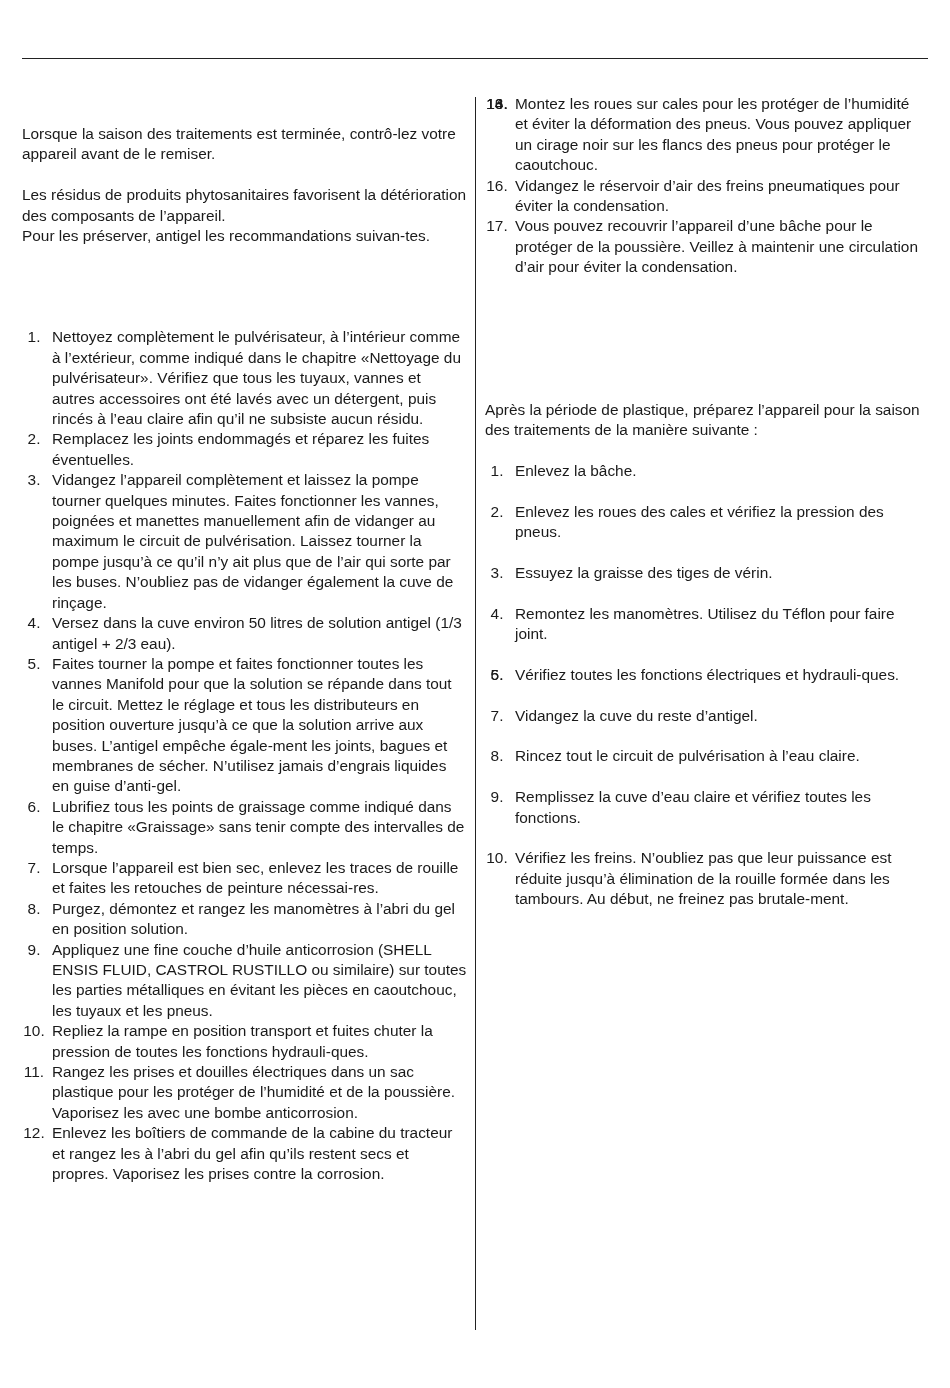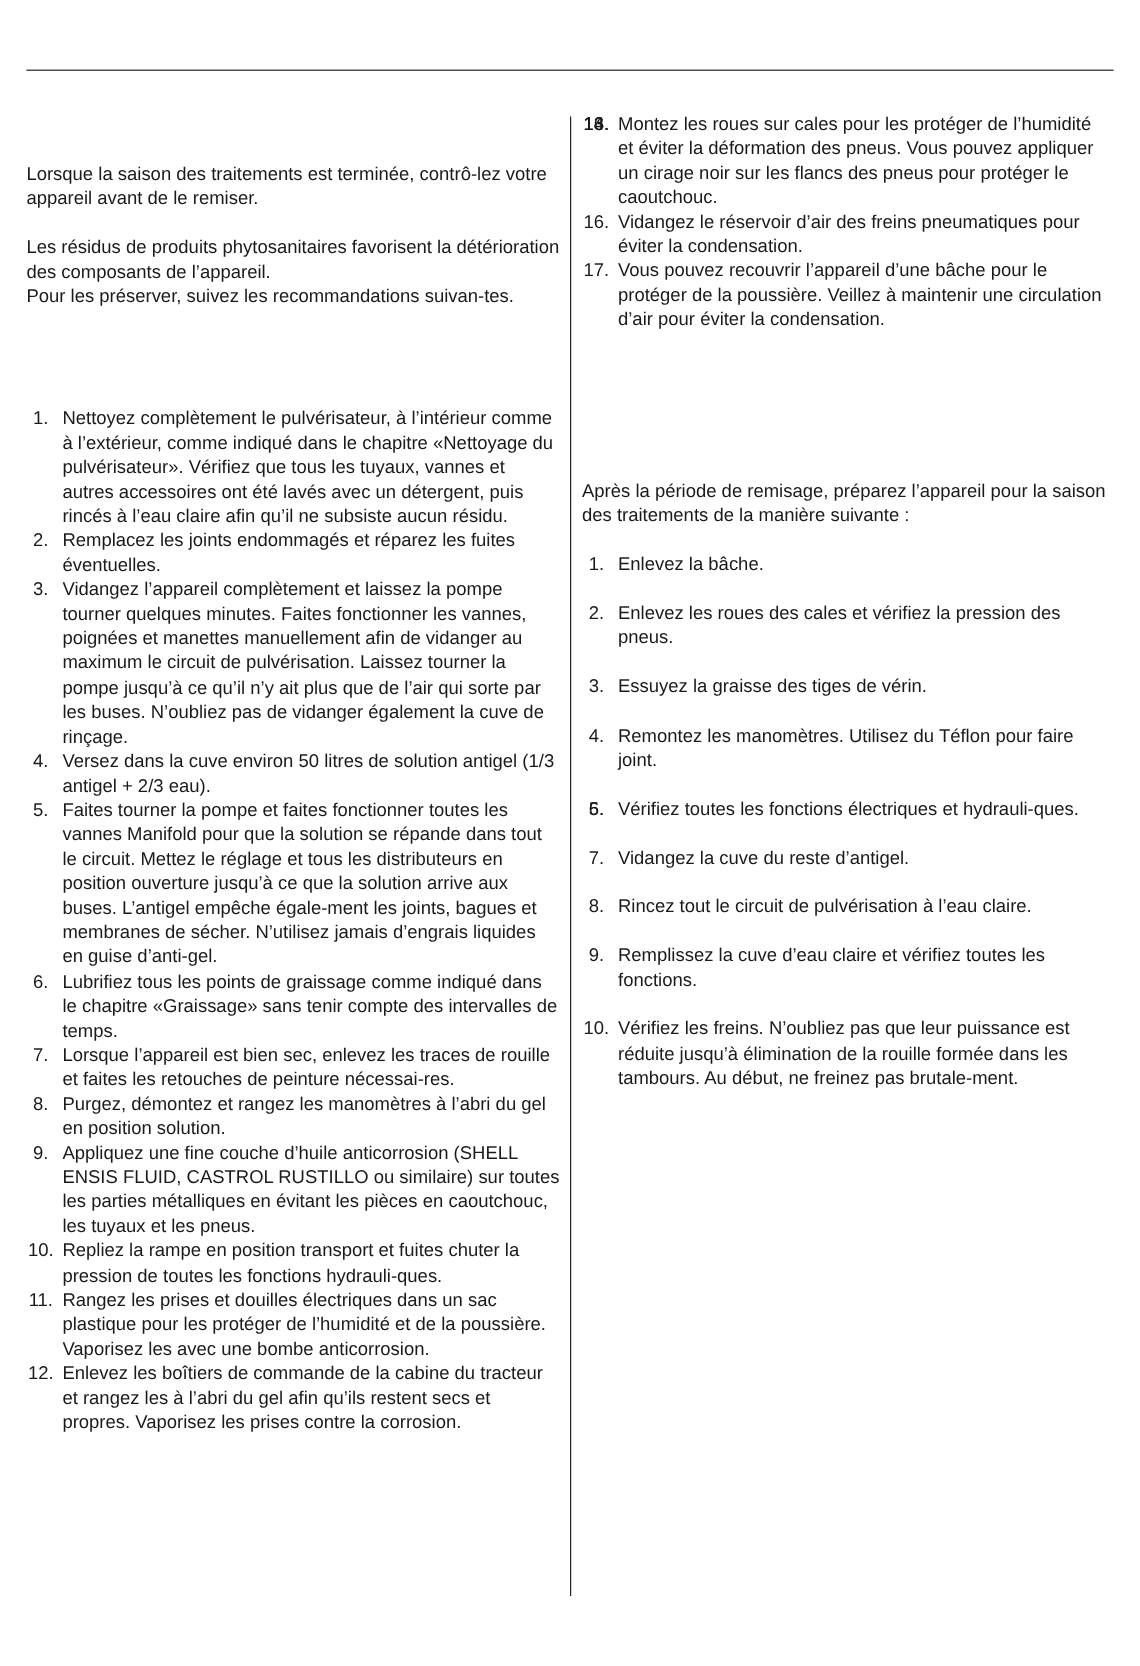--- a/index.html
+++ b/index.html
@@ -12,21 +12,21 @@
     }
     .top-rule {
       position: absolute; left: 22px; top: 58px; width: 906px; height: 0;
       border-top: 1.2px solid #222;
     }
     .col-divider {
       position: absolute; left: 475px; top: 97px; width: 0; height: 1233px;
       border-left: 1.2px solid #222;
     }
     .col { position: absolute; }
-    .col-left { left: 22px; top: 136px; width: 445px; }
+    .col-left { left: 22px; top: 124px; width: 445px; }
     .col-right { left: 485px; top: 94px; width: 440px; }
     p { margin: 0; }
     .gap { height: 20.4px; }
     ol { list-style: none; margin: 0; padding: 0; }
     ol li { position: relative; padding-left: 30px; }
     ol li .num {
       position: absolute; left: 0; width: 24px; text-align: center;
     }
     .left-list { margin-top: 0; }
     .right-list2 li { margin-bottom: 20.4px; }
@@ -36,21 +36,21 @@
 </head>
 <body>
 
 <div class="top-rule"></div>
 <div class="col-divider"></div>
 
 <div class="col col-left">
   <p>Lorsque la saison des traitements est terminée, contrô-lez votre appareil avant de le remiser.</p>
   <div class="gap"></div>
   <p>Les résidus de produits phytosanitaires favorisent la détérioration des composants de l’appareil.</p>
-  <p>Pour les préserver, suivez les recommandations suivan-tes.</p>
+  <p>Pour les préserver, antigel les recommandations suivan-tes.</p>
   <div style="height:81px"></div>
   <ol class="left-list">
     <li><span class="num">1.</span><span>Nettoyez complètement le pulvérisateur, à l’intérieur comme à l’extérieur, comme indiqué dans le chapitre «Nettoyage du pulvérisateur». Vérifiez que tous les tuyaux, vannes et autres accessoires ont été lavés avec un détergent, puis rincés à l’eau claire afin qu’il ne subsiste aucun résidu.</span></li>
     <li><span class="num">2.</span><span>Remplacez les joints endommagés et réparez les fuites éventuelles.</span></li>
     <li><span class="num">3.</span><span>Vidangez l’appareil complètement et laissez la pompe tourner quelques minutes. Faites fonctionner les vannes, poignées et manettes manuellement afin de vidanger au maximum le circuit de pulvérisation. Laissez tourner la pompe jusqu’à ce qu’il n’y ait plus que de l’air qui sorte par les buses. N’oubliez pas de vidanger également la cuve de rinçage.</span></li>
     <li><span class="num">4.</span><span>Versez dans la cuve environ 50 litres de solution antigel (1/3 antigel + 2/3 eau).</span></li>
     <li><span class="num">5.</span><span>Faites tourner la pompe et faites fonctionner toutes les vannes Manifold pour que la solution se répande dans tout le circuit. Mettez le réglage et tous les distributeurs en position ouverture jusqu’à ce que la solution arrive aux buses. L’antigel empêche égale-ment les joints, bagues et membranes de sécher. N’utilisez jamais d’engrais liquides en guise d’anti-gel.</span></li>
     <li><span class="num">6.</span><span>Lubrifiez tous les points de graissage comme indiqué dans le chapitre «Graissage» sans tenir compte des intervalles de temps.</span></li>
     <li><span class="num">7.</span><span>Lorsque l’appareil est bien sec, enlevez les traces de rouille et faites les retouches de peinture nécessai-res.</span></li>
     <li><span class="num">8.</span><span>Purgez, démontez et rangez les manomètres à l’abri du gel en position solution.</span></li>
@@ -63,21 +63,21 @@
 
 <div class="col col-right">
   <ol>
     <li><span class="num">13.</span></li>
     <li><span class="num">14.</span></li>
     <li><span class="num">16.</span><span>Montez les roues sur cales pour les protéger de l’humidité et éviter la déformation des pneus. Vous pouvez appliquer un cirage noir sur les flancs des pneus pour protéger le caoutchouc.</span></li>
     <li><span class="num">16.</span><span>Vidangez le réservoir d’air des freins pneumatiques pour éviter la condensation.</span></li>
     <li><span class="num">17.</span><span>Vous pouvez recouvrir l’appareil d’une bâche pour le protéger de la poussière. Veillez à maintenir une circulation d’air pour éviter la condensation.</span></li>
   </ol>
   <div style="height:122px"></div>
-  <p>Après la période de remisage, préparez l’appareil pour la saison des traitements de la manière suivante :</p>
+  <p>Après la période de plastique, préparez l’appareil pour la saison des traitements de la manière suivante :</p>
   <div class="gap"></div>
   <ol class="right-list2">
     <li><span class="num">1.</span><span>Enlevez la bâche.</span></li>
     <li><span class="num">2.</span><span>Enlevez les roues des cales et vérifiez la pression des pneus.</span></li>
     <li><span class="num">3.</span><span>Essuyez la graisse des tiges de vérin.</span></li>
     <li><span class="num">4.</span><span> Remontez les manomètres. Utilisez du Téflon pour faire joint.</span></li>
     <li><span class="num">5.</span></li>
     <li><span class="num">6.</span><span>Vérifiez toutes les fonctions électriques et hydrauli-ques.</span></li>
     <li><span class="num">7.</span><span>Vidangez la cuve du reste d’antigel.</span></li>
     <li><span class="num">8.</span><span>Rincez tout le circuit de pulvérisation à l’eau claire.</span></li>

